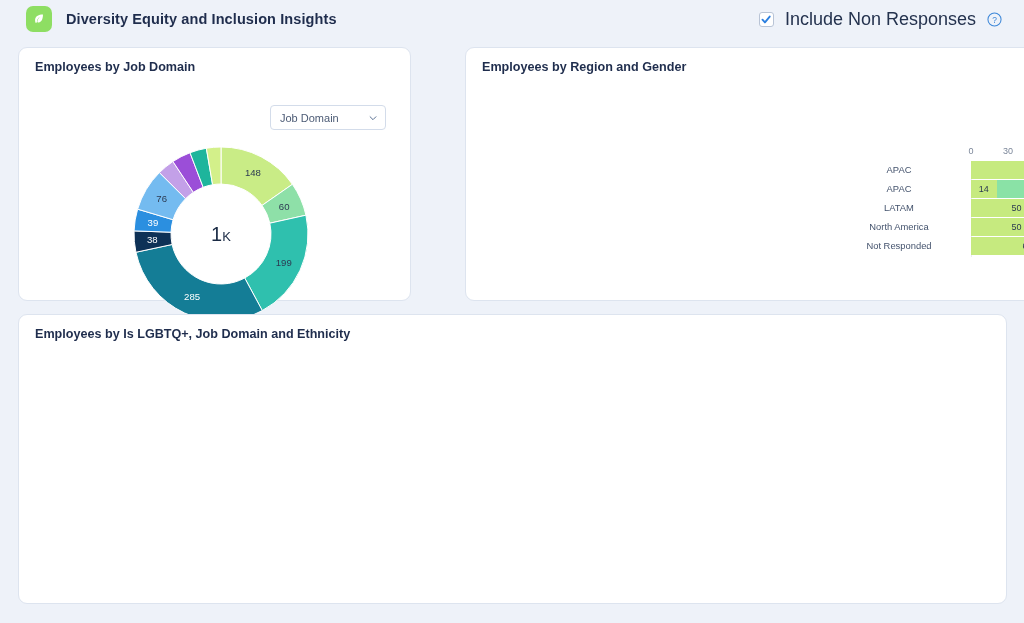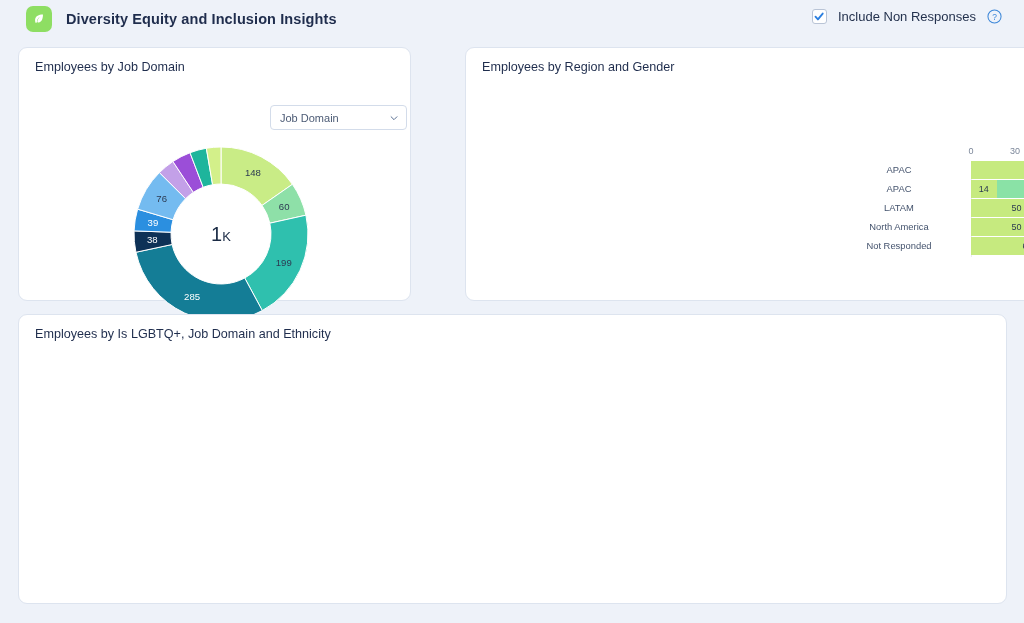--- a/index.html
+++ b/index.html
@@ -29,46 +29,46 @@
   .topright {
     position: absolute; right: 22px; top: 9px;
     display: flex; align-items: center; gap: 11px;
   }
   .checkbox {
     width: 15px; height: 15px; border-radius: 3px;
     border: 1px solid #b9c4d6; background: #fff;
     display: flex; align-items: center; justify-content: center;
   }
   .checkbox svg { display:block; }
-  .cb-label { font-size: 13px; color: #24324e; }
+  .cb-label { font-size: 18px; color: #24324e; }
   .help-icon { width: 15px; height: 15px; }
 
   
   .card {
     position: absolute; background: #fff;
     border: 1px solid #dde4ef; border-radius: 9px;
   }
   #card-job    { left: 18px;  top: 47px;  width: 393px; height: 254px; }
   #card-region { left: 429px; top: 47px;  width: 578px; height: 254px; margin-left: 36px; }
   #card-lgbtq  { left: 18px;  top: 314px; width: 989px; height: 290px; }
 
   .card-title {
     position: absolute; left: 16px; top: 12px;
-    font-size: 12.6px; font-weight: normal; color: #1f2d4d;
+    font-size: 12.6px; font-weight: bold; color: #1f2d4d;
   }
 
   
   .select {
     position: absolute; height: 25px; border: 1px solid #d3dcea;
     border-radius: 4px; background: #fff;
     display: flex; align-items: center; padding: 0 7px 0 9px;
   }
   .select span { font-size: 11px; color: #4c5b75; flex: 1; }
   .select .chev { width: 10px; height: 10px; }
-  #sel-job      { left: 251px; top: 57px;  width: 137px; justify-content: center; }
+  #sel-job      { left: 251px; top: 57px;  width: 116px; justify-content: center; }
 
   
   .legend {
     position: absolute; display: flex; align-items: center;
     gap: 5px; flex-wrap: nowrap; overflow: hidden;
   }
   .legend-item { display: flex; align-items: center; gap: 4px; margin-right: 5px; }
   .legend-dot { width: 8px; height: 8px; border-radius: 50%; flex: none; }
   .legend-label { font-size: 9.4px; color: #3c4a63; white-space: nowrap; }
 
@@ -205,21 +205,21 @@
         </div>
       </div>
   </div>
 
   <div class="card" id="card-region">
     <div class="card-title">Employees by Region and Gender</div>
 
     <div class="barchart">
       <div class="bc-axis" id="bc-axis">
           <div class="bc-tick" style="left: 68px;">0</div>
-          <div class="bc-tick" style="left: 112px;">30</div>
+          <div class="bc-tick" style="left: 105px;">30</div>
         </div>
       <div id="bc-gridlines">
           <div class="bc-grid" style="left: 68px;"></div>
           <div class="bc-grid" style="left: 122.667px;"></div>
         </div>
       <div class="bc-rows" id="bc-rows">
           <div class="bc-row">
             <div class="bc-rowlabel">APAC</div>
             <div class="bc-bars">
               <div class="bc-seg" style="left: 0px; width: 184.044px; background: rgb(198, 234, 127); color: rgb(44, 58, 82);">101</div>

